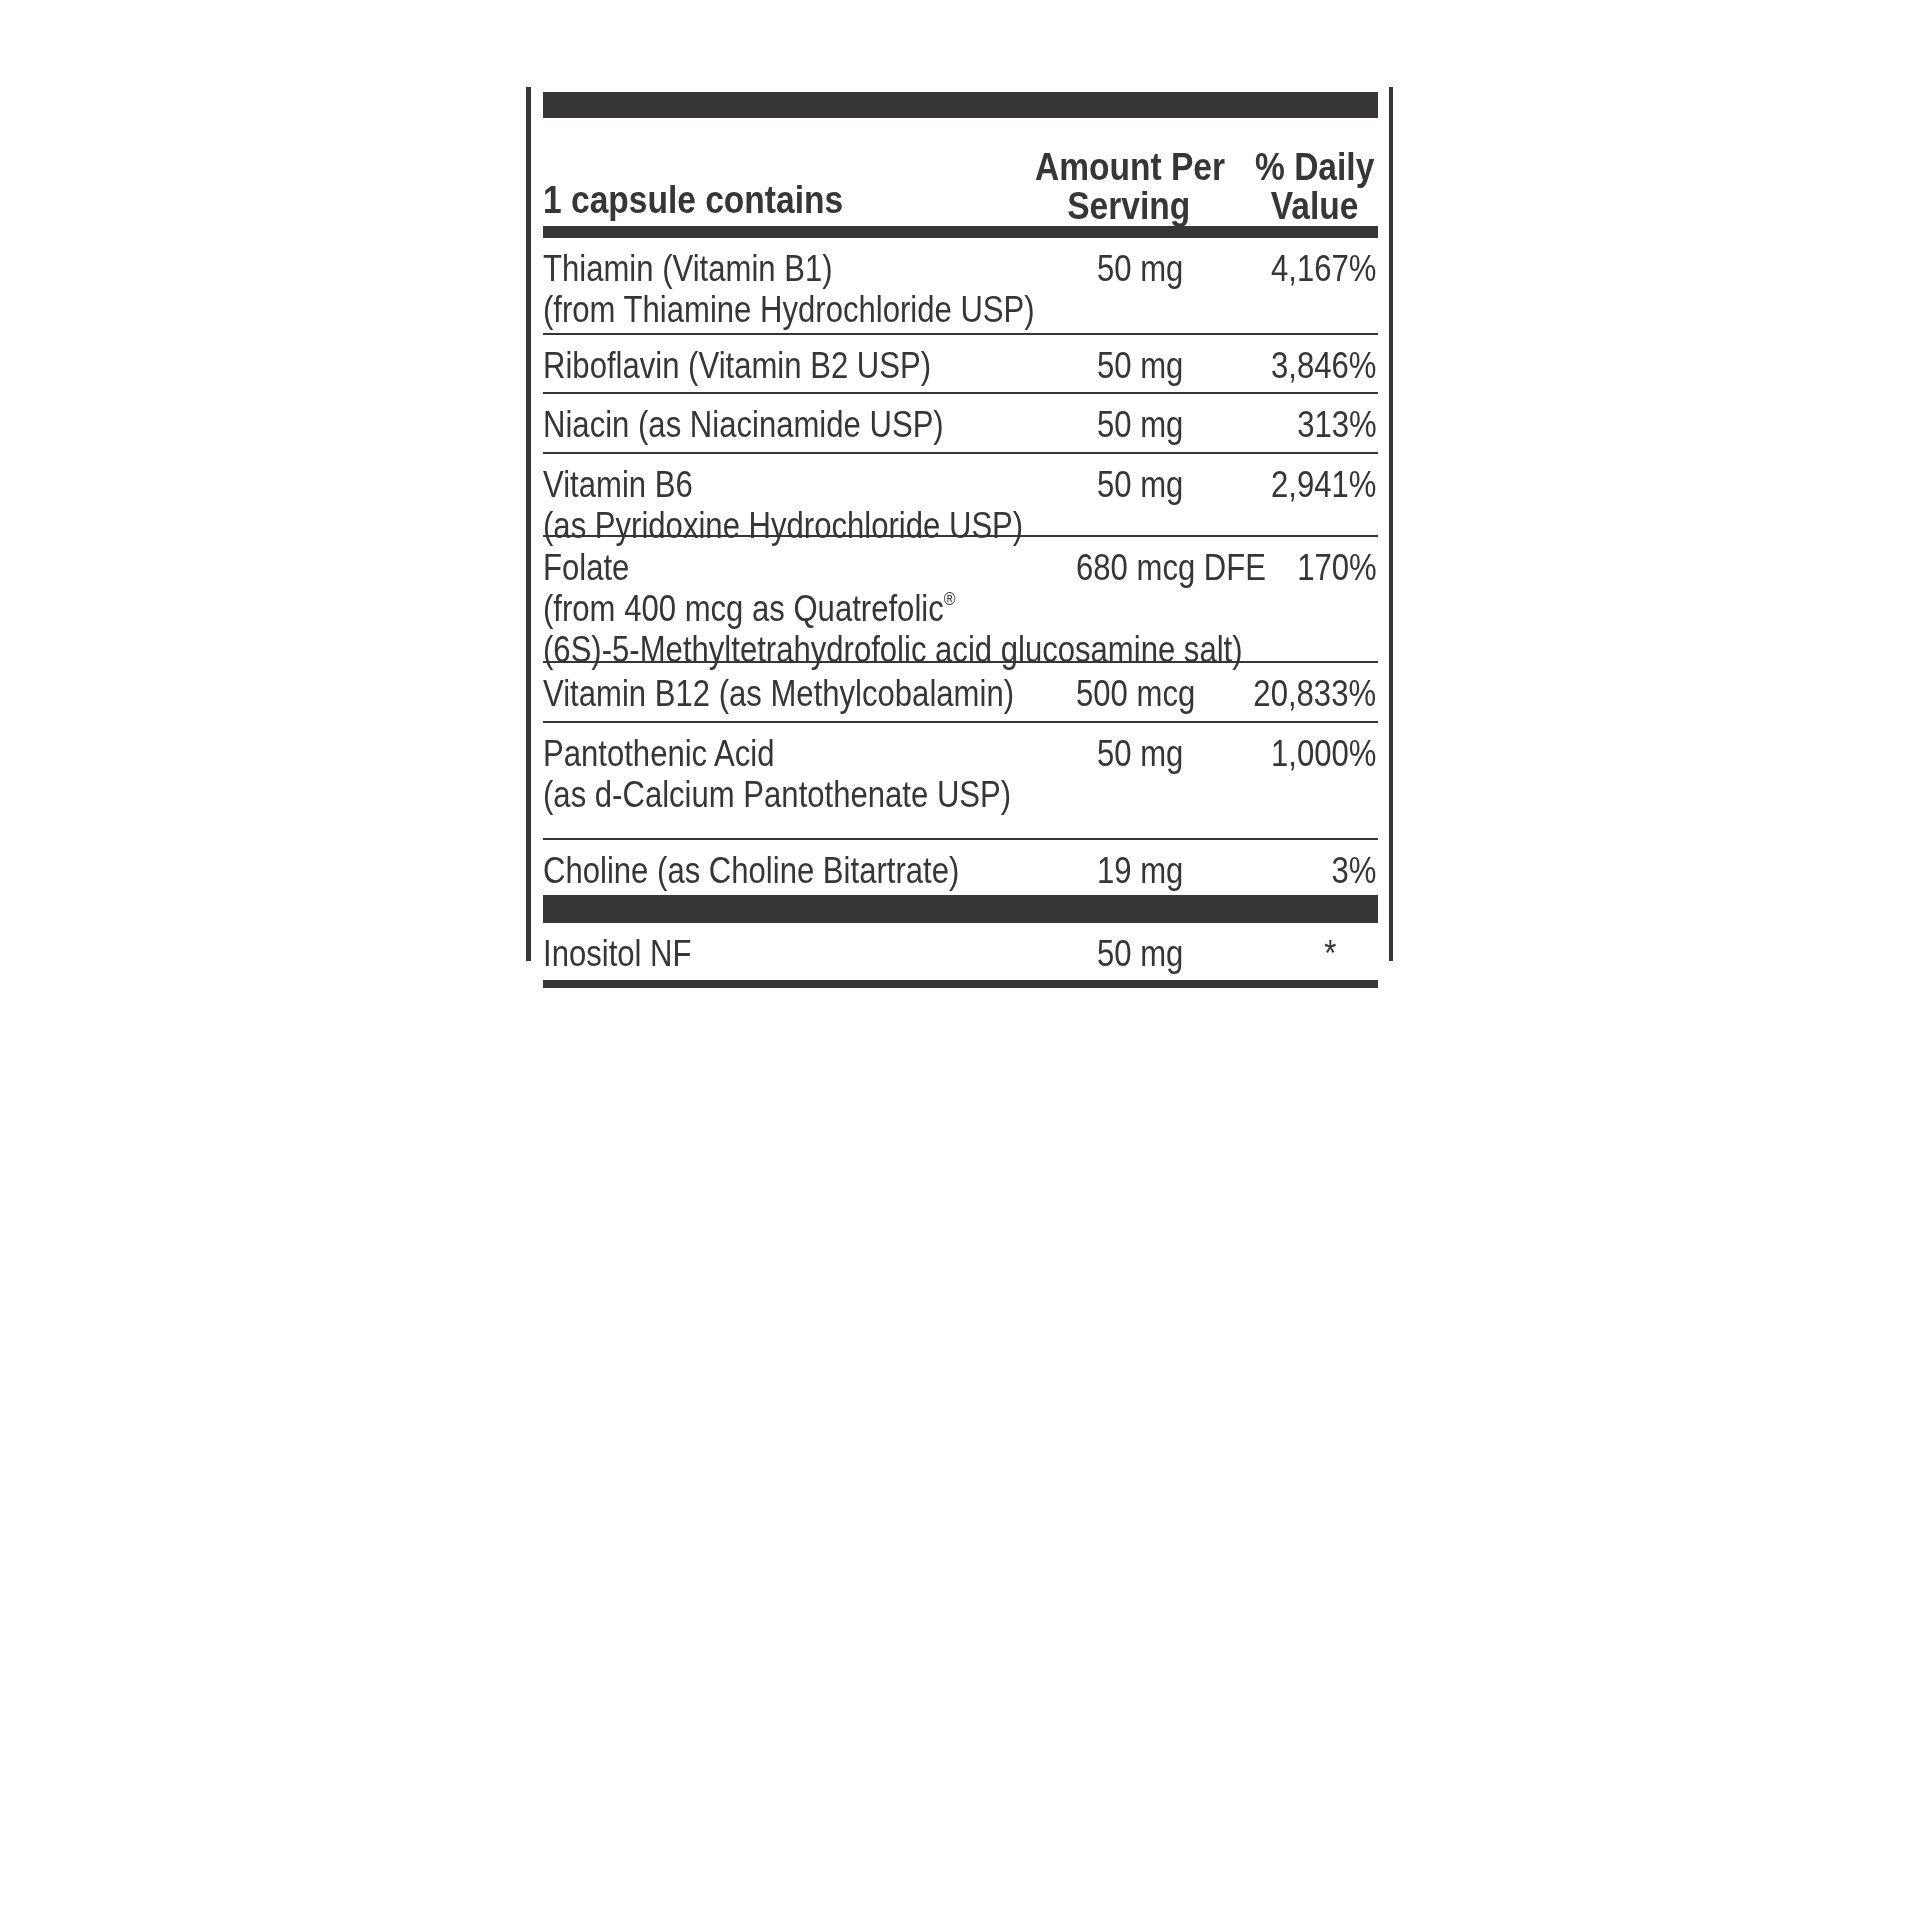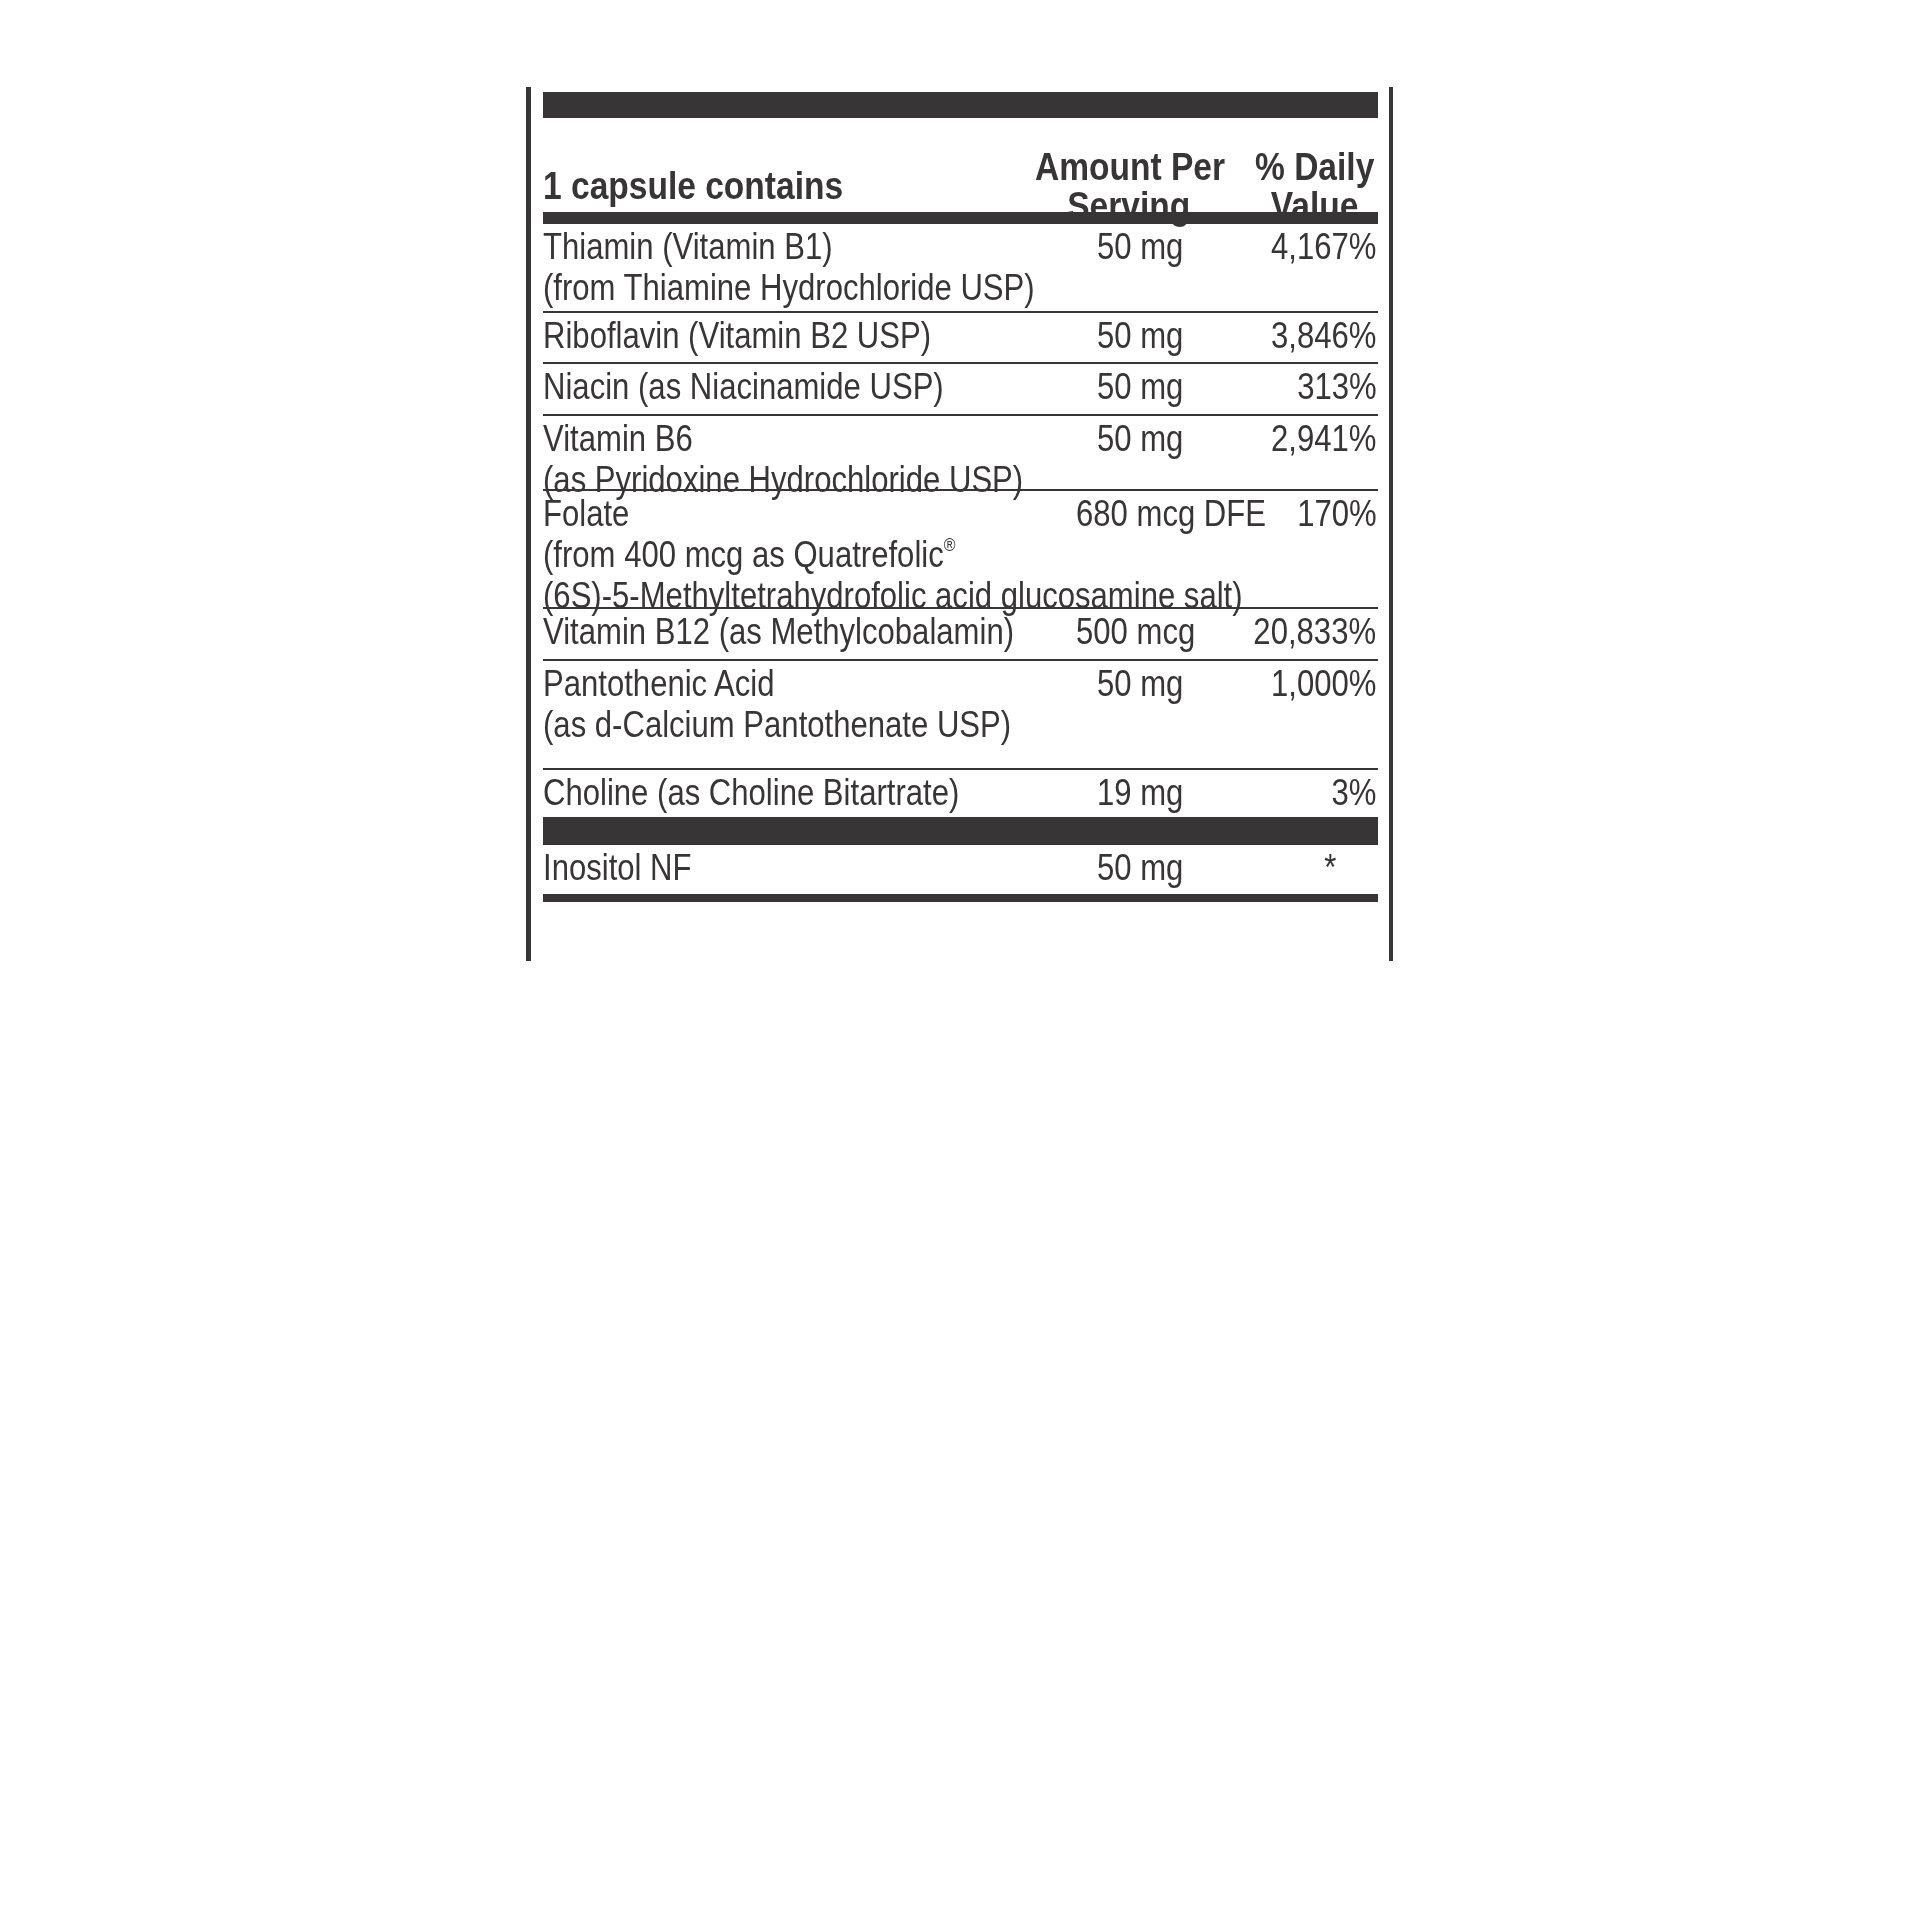--- a/index.html
+++ b/index.html
@@ -7,27 +7,27 @@
          font-family: "Liberation Sans", sans-serif; color: #383536; }
   .vborder { position: absolute; top: 87px; height: 874px; width: 5.1px; background: #383536; }
   .vborder.left { left: 526px; }
   .vborder.right { left: 1389px; width: 4.4px; }
   .panel { position: absolute; left: 543px; top: 92px; width: 835px; }
   .bar { background: #383536; width: 100%; }
   .bar.top { height: 26px; }
   .bar.mid { height: 11.6px; }
   .bar.sep { height: 28px; }
   .bar.bottom { height: 8.7px; }
-  .header { position: relative; height: 94px; }
+  .header { position: relative; height: 108px; }
   .hcell { position: absolute; font-weight: bold; font-size: 39px; line-height: 39px;
            transform: scaleX(0.86); white-space: nowrap; }
   .h-name { left: 0; bottom: 7.3px; transform-origin: left bottom; }
   .h-amt { left: 492px; top: 29px; width: 218px; text-align: center; transform-origin: left top; }
   .h-dv { right: 1.5px; top: 29px; width: 145px; text-align: center; transform-origin: right top; }
-  .row { position: relative; border-bottom: 2.2px solid #383536; box-sizing: border-box; }
+  .row { position: relative; border-bottom: 2.2px solid #383536; box-sizing: border-box; margin-top: 8px; }
   .row.last { border-bottom: none; }
   .cell { position: absolute; top: 2.9px; font-size: 37px; line-height: 41px; white-space: nowrap;
           transform: scaleX(0.84); }
   .name { left: 0; transform-origin: left top; }
   .amt { left: 554px; transform-origin: left top; }
   .amt.wide { left: 533px; }
   .dv { right: 1.5px; transform-origin: right top; text-align: right; }
   .dv.star { right: 42px; }
   .name .line { display: block; }
   sup.reg { font-size: 19px; vertical-align: top; line-height: 22px; }

